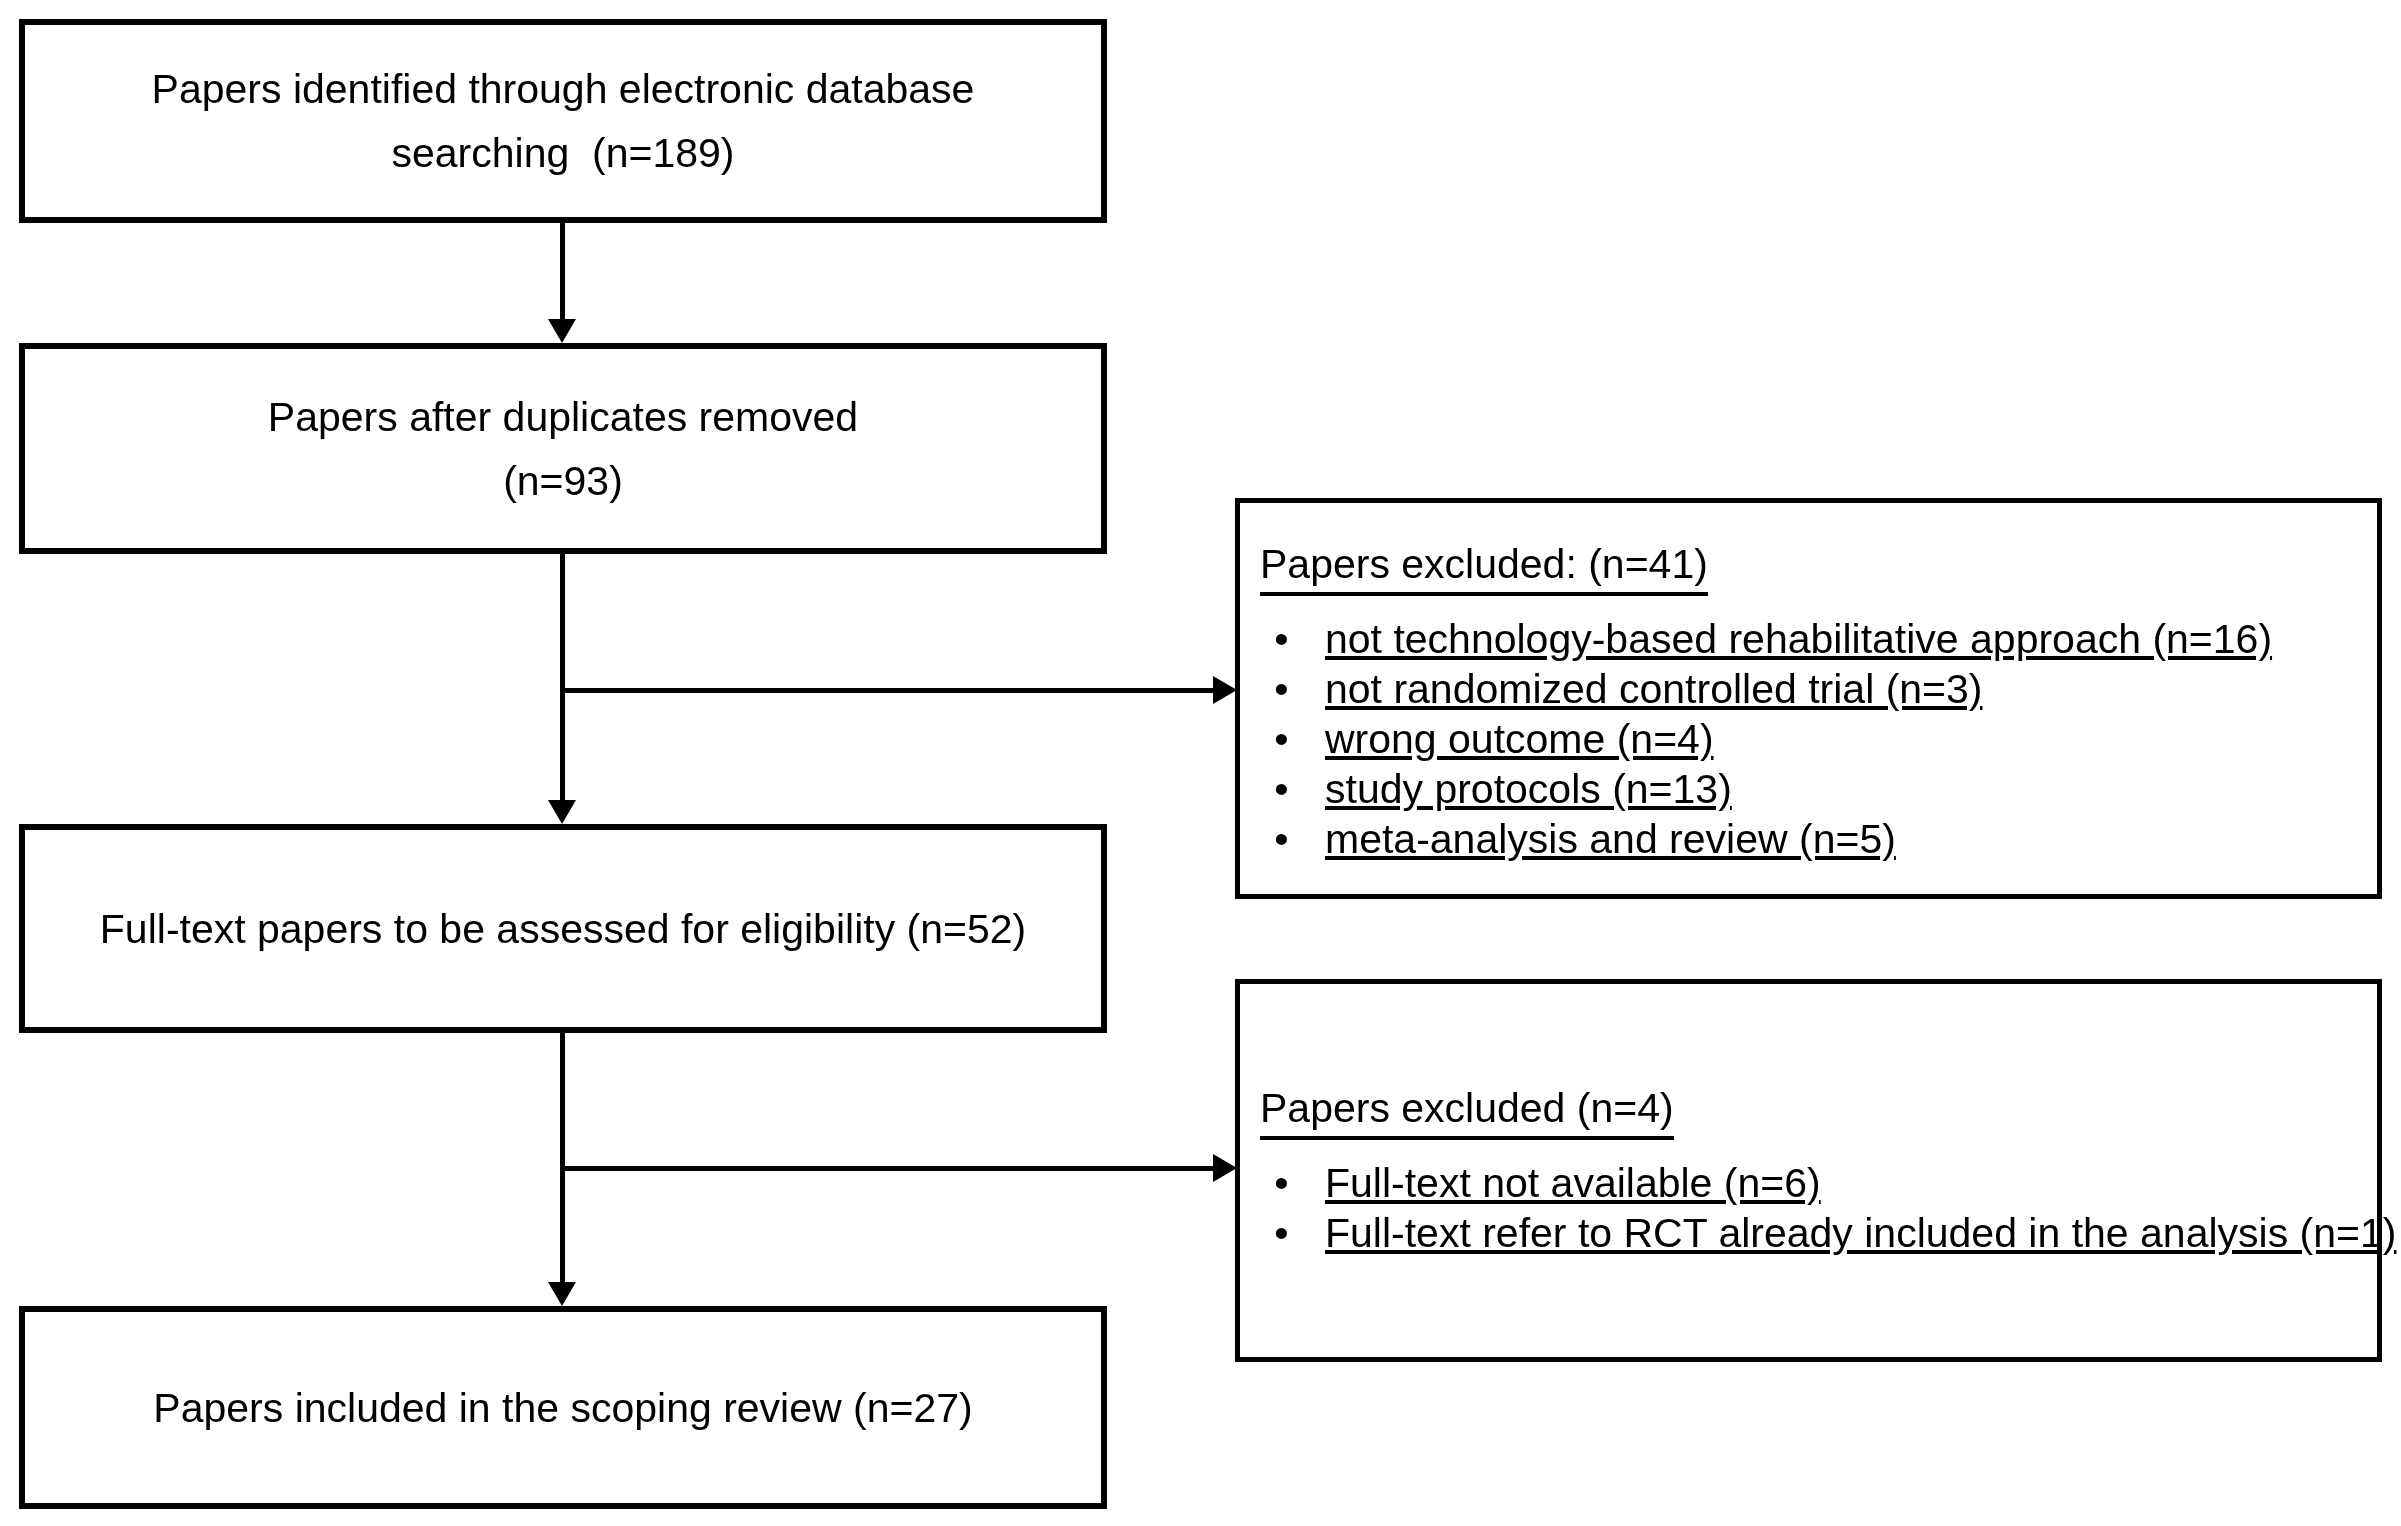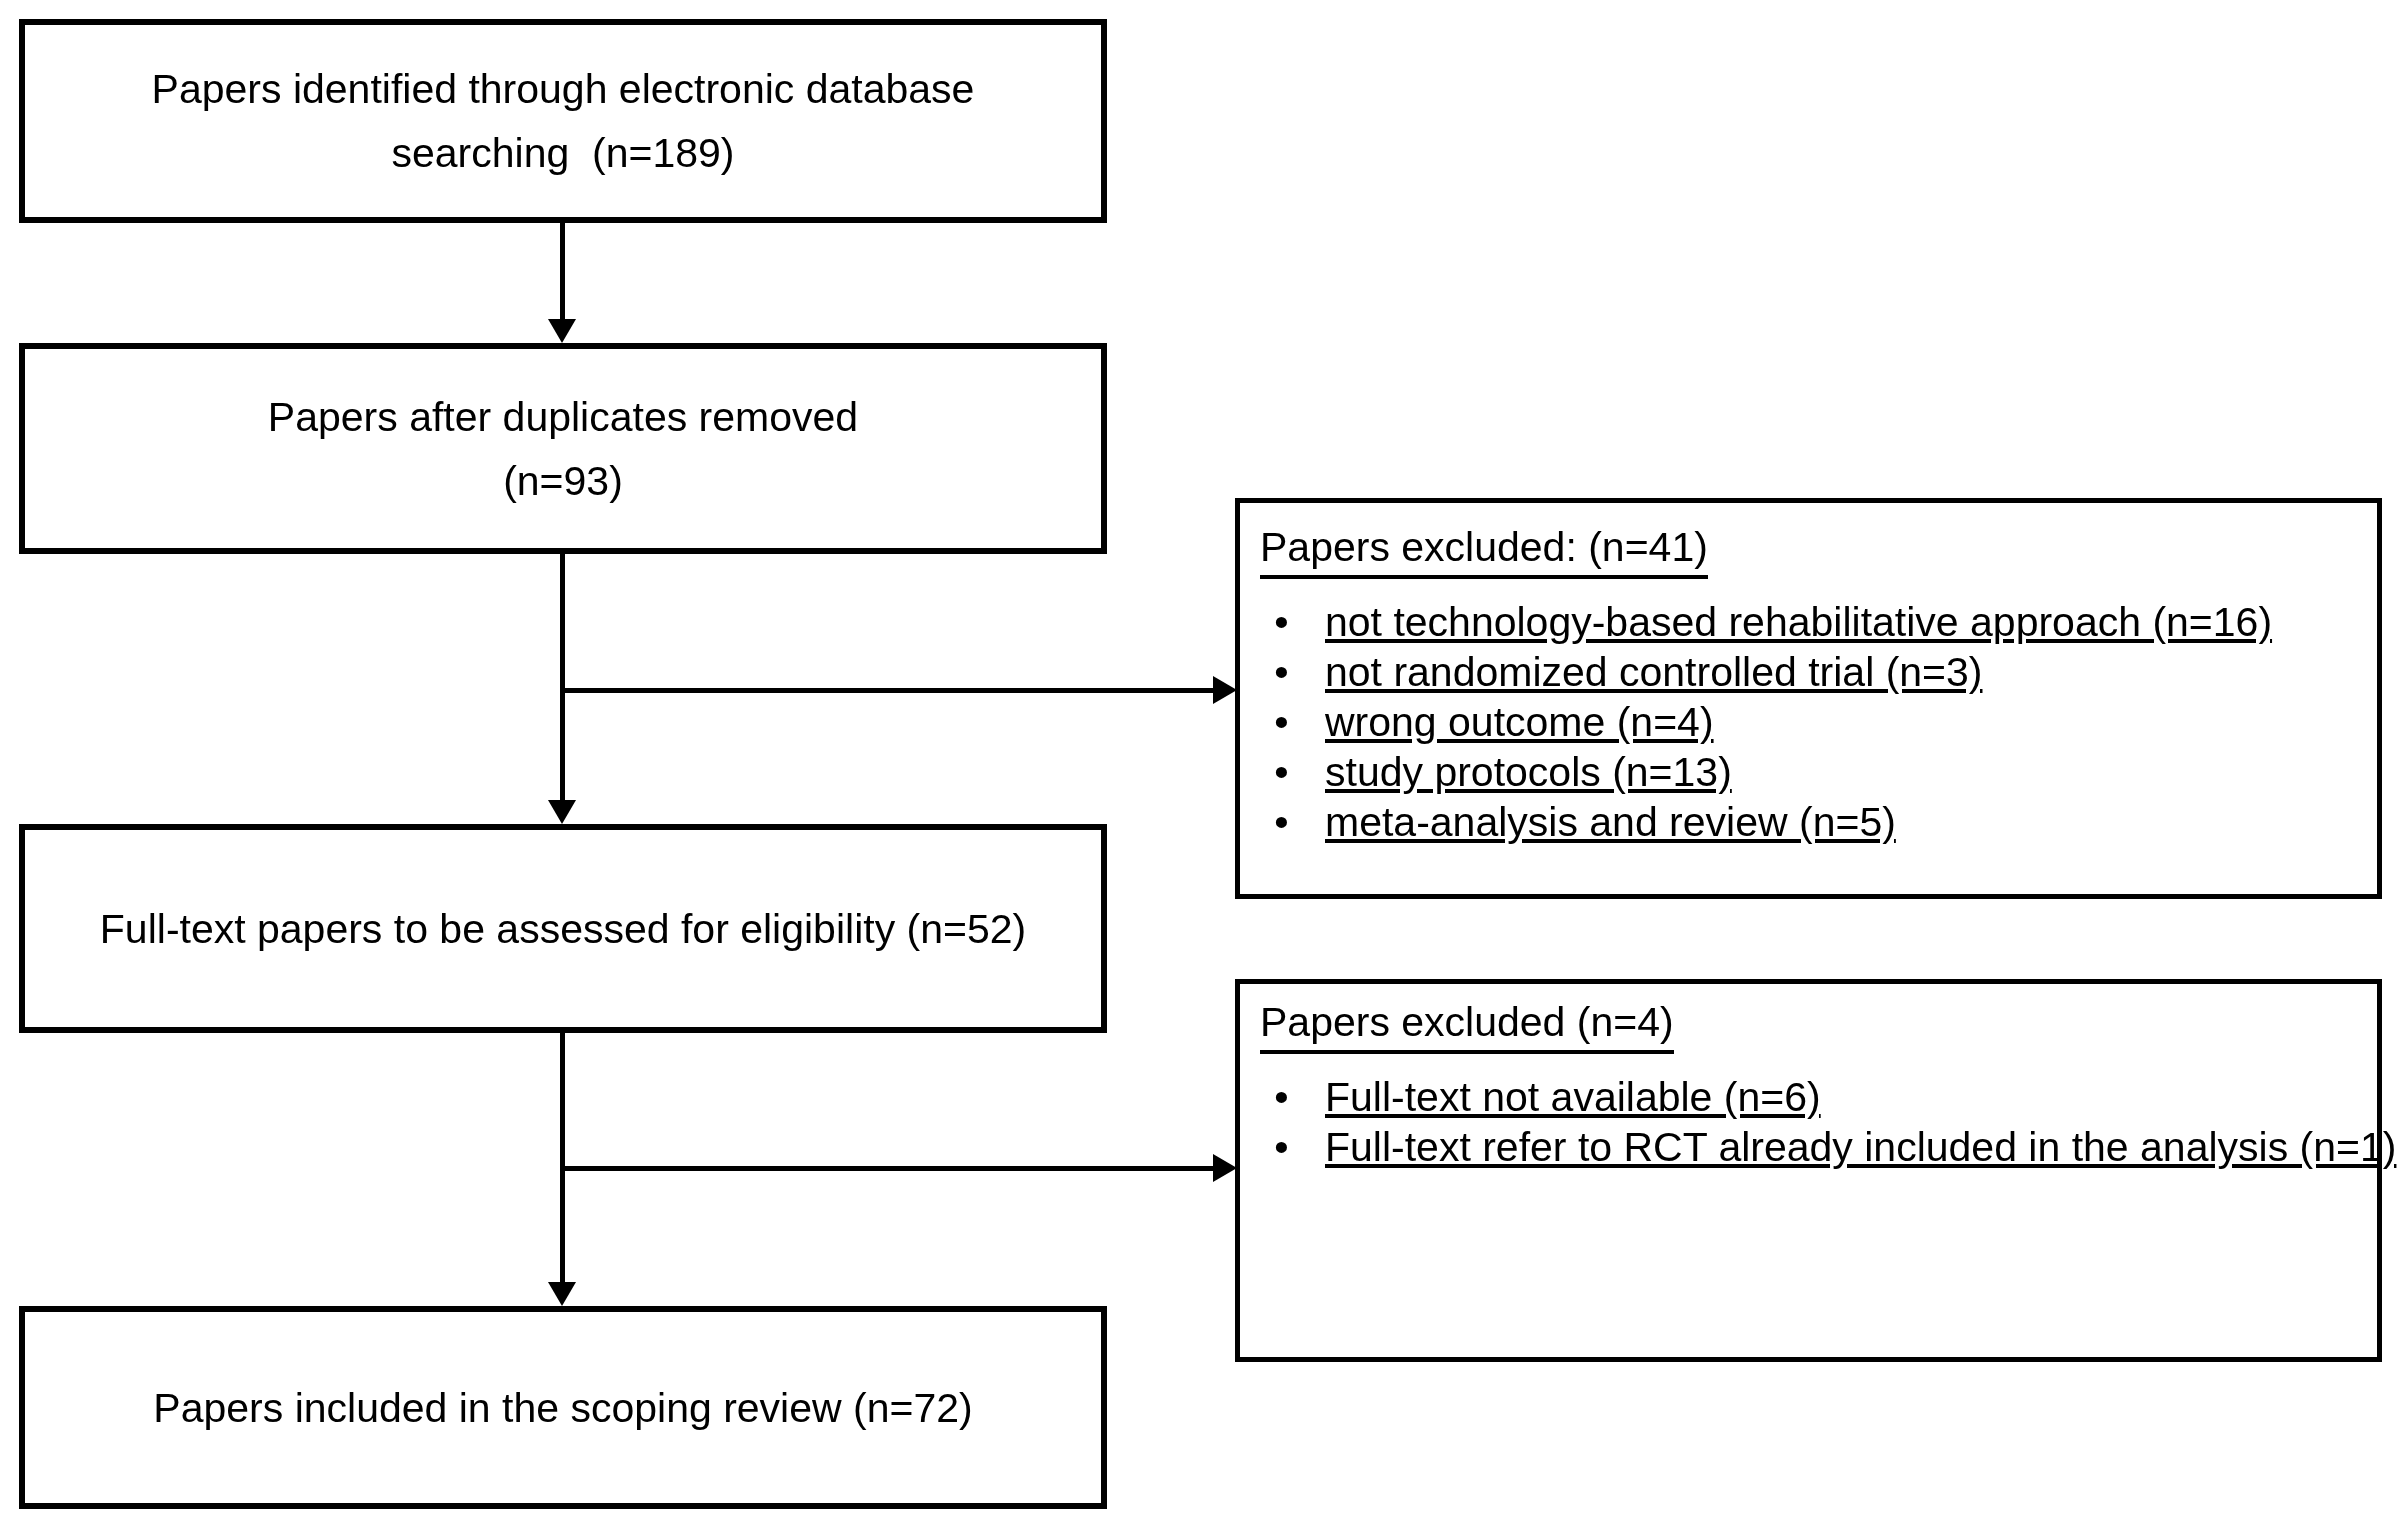--- a/index.html
+++ b/index.html
@@ -44,20 +44,21 @@
   
   .side-box {
     position: absolute;
     left: 1235px;
     width: 1147px;
     border: 5.4px solid #000000;
     box-sizing: border-box;
     background: #ffffff;
     display: flex;
     flex-direction: column;
+    justify-content: center;
     font-size: 41px;
     line-height: 50px;
     padding-left: 20px;
     padding-right: 13.4px;
   }
   #box-excluded-1 { top: 498px;  height: 401px; padding-top: 19px; }
   #box-excluded-2 { top: 979px; height: 383px; padding-top: 13px; }
 
   .side-title {
     display: inline-block;
@@ -174,17 +175,17 @@
 
   <div class="side-box" id="box-excluded-2">
     <span class="side-title">Papers excluded (n=4)</span>
     <ul class="bullets">
       <li>Full-text not available (n=6)</li>
       <li>Full-text refer to RCT already included in the analysis (n=1)</li>
     </ul>
   </div>
 
   <div class="main-box" id="box-included">
-    <div class="box-line">Papers included in the scoping review (n=72)</div>
+    <div class="box-line">Papers included in the scoping review (n=27)</div>
   </div>
 
 </div>
 
 
 </body></html>

